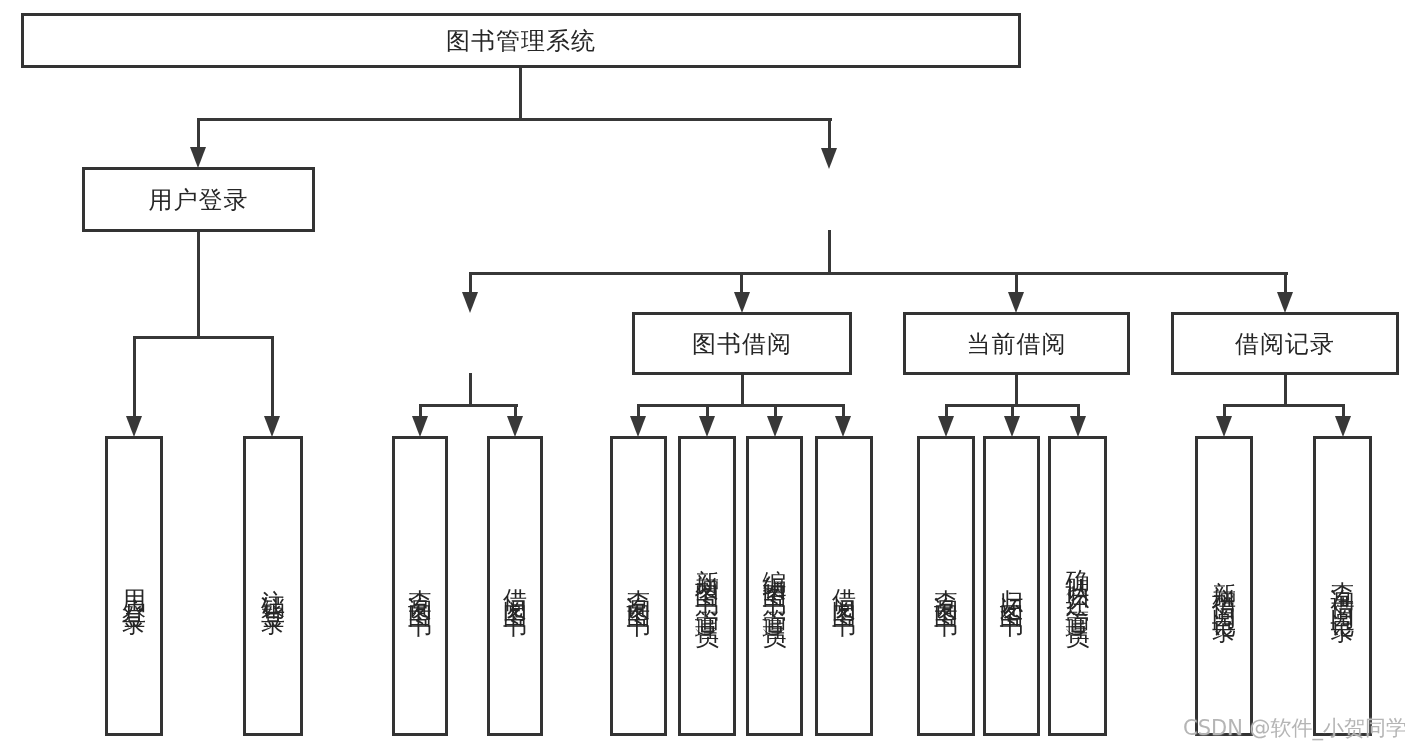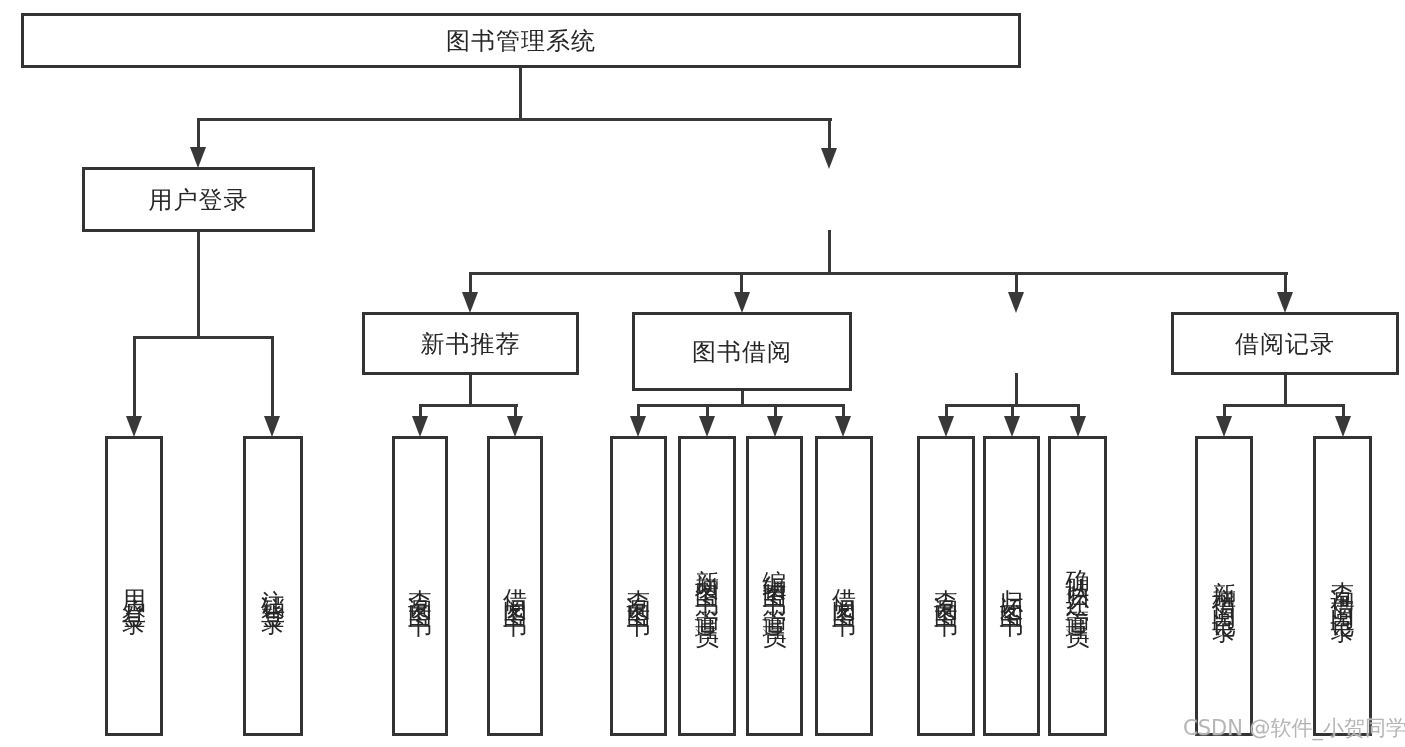--- a/index.html
+++ b/index.html
@@ -111,25 +111,25 @@
   <div class="arr" style="left:1335px; top:416px;"></div>
 
   <div class="box" style="left:21px; top:13px; width:1000px; height:55px;">
     <span class="hlabel">图书管理系统</span>
   </div>
 
   <div class="box" style="left:82px; top:167px; width:233px; height:65px;">
     <span class="hlabel">用户登录</span>
   </div>
 
-  <div class="box" style="left:362px; top:312px; width:217px; height:63px;">
-    <span class="hlabel">新书推荐</span>
+  <div class="box" style="left:632px; top:312px; width:220px; height:63px;">
+    <span class="hlabel">图书借阅</span>
   </div>
-  <div class="box" style="left:632px; top:312px; width:220px; height:79px;">
-    <span class="hlabel">图书借阅</span>
+  <div class="box" style="left:903px; top:312px; width:227px; height:63px;">
+    <span class="hlabel">当前借阅</span>
   </div>
   <div class="box" style="left:1171px; top:312px; width:228px; height:63px;">
     <span class="hlabel">借阅记录</span>
   </div>
 
   <div class="box" style="left:105px; top:436px; width:58px; height:300px;">
     <span class="vlabel">用户登录</span>
   </div>
   <div class="box" style="left:243px; top:436px; width:60px; height:300px;">
     <span class="vlabel">注销登录</span>

